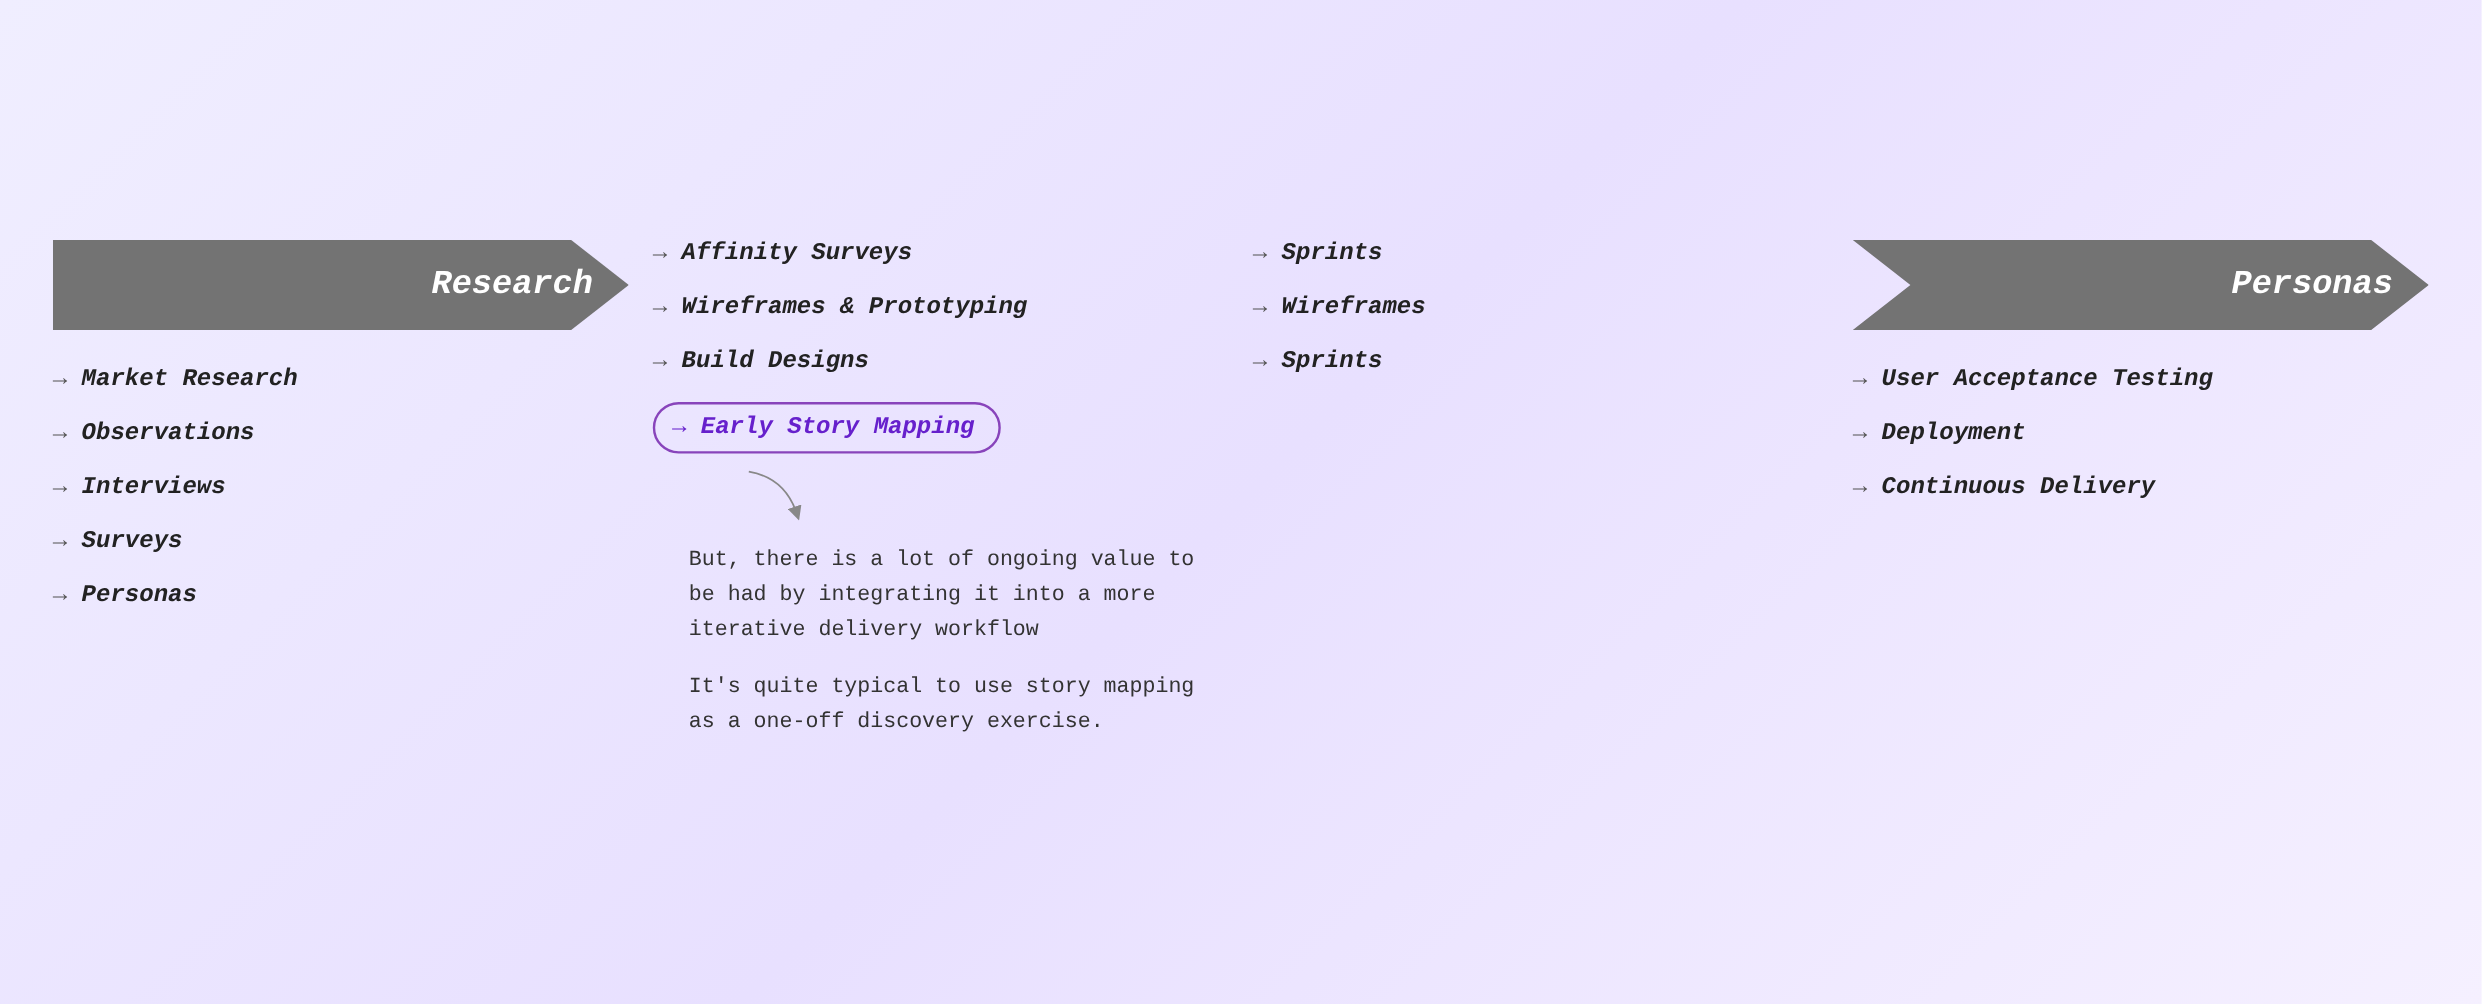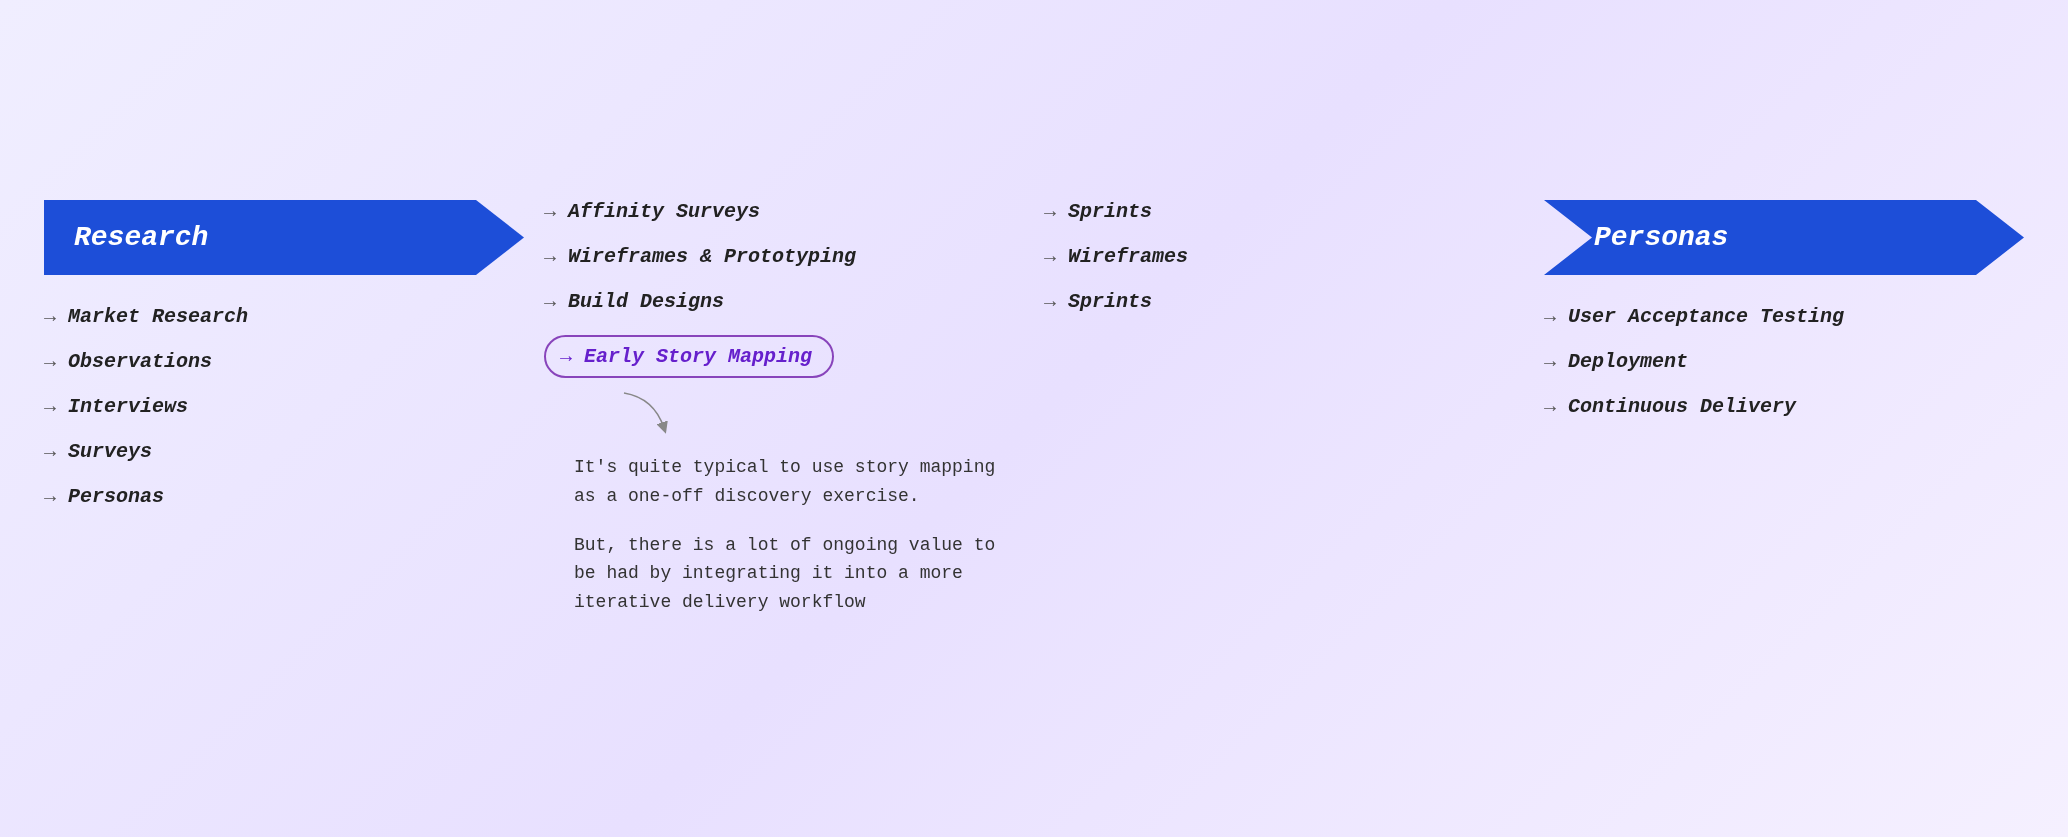--- a/index.html
+++ b/index.html
@@ -26,26 +26,26 @@
       align-items: start;
     }
 
     .column {
       padding: 0 10px;
     }
 
     
     .chevron-header {
       position: relative;
-      background: #1d4ed8;
+      background: #737373;
       color: white;
       font-size: 28px;
       font-style: italic;
       font-weight: bold;
-      text-align: left;
+      text-align: right;
       padding: 22px 30px 22px 50px;
       margin-bottom: 30px;
       clip-path: polygon(0% 0%, 90% 0%, 100% 50%, 90% 100%, 0% 100%, 10% 50%);
     }
 
     .column:first-child .chevron-header {
       clip-path: polygon(0% 0%, 90% 0%, 100% 50%, 90% 100%, 0% 100%);
       padding-left: 30px;
     }
 
@@ -171,22 +171,22 @@
         
         <svg width="120" height="60" class="curved-arrow" viewBox="0 0 120 60">
           <path d="M 50 5 Q 80 10 90 40" stroke="#888" stroke-width="1.5" fill="none" marker-end="url(#arrowhead)"></path>
           <defs>
             <marker id="arrowhead" markerWidth="8" markerHeight="8" refX="4" refY="4" orient="auto">
               <path d="M 0 0 L 8 4 L 0 8 Z" fill="#888"></path>
             </marker>
           </defs>
         </svg>
         <div class="annotation-text">
+          <p>But, there is a lot of ongoing value to be had by integrating it into a more iterative delivery workflow</p>
           <p>It's quite typical to use story mapping as a one-off discovery exercise.</p>
-          <p>But, there is a lot of ongoing value to be had by integrating it into a more iterative delivery workflow</p>
         </div>
       </div>
     </div>
 
     <div class="column">
       <div class="list-item">
         <span class="arrow-icon">→</span>
         <span>Sprints</span>
       </div>
       <div class="list-item">

